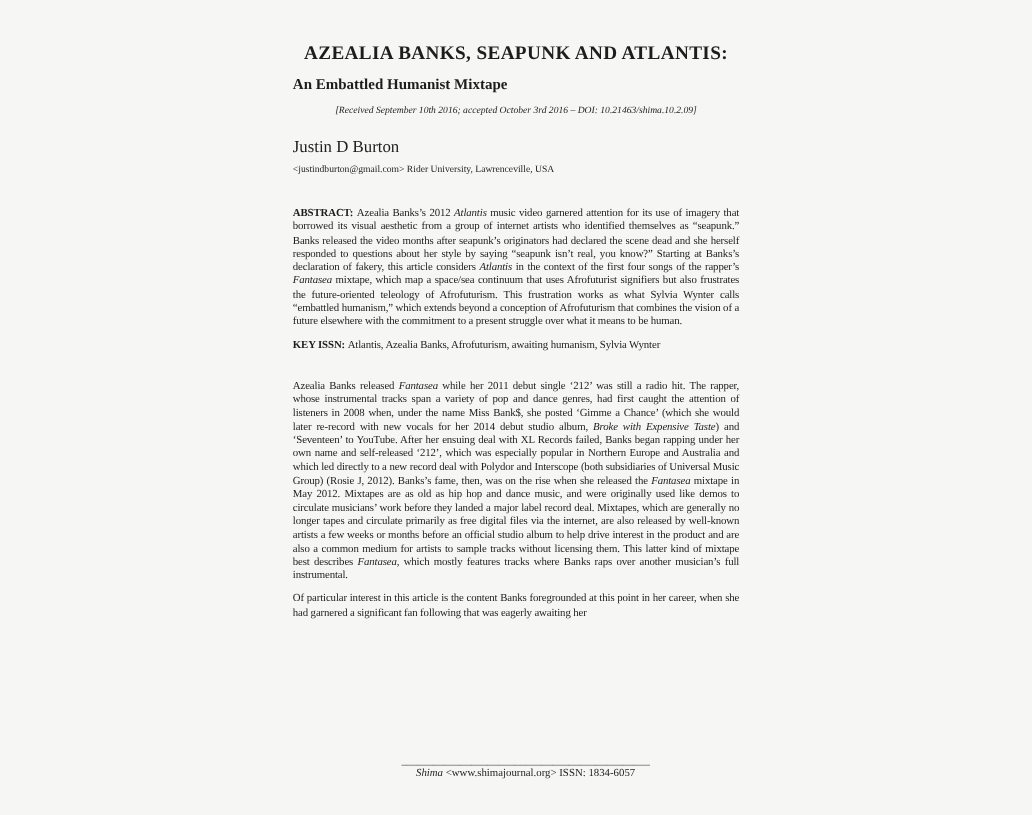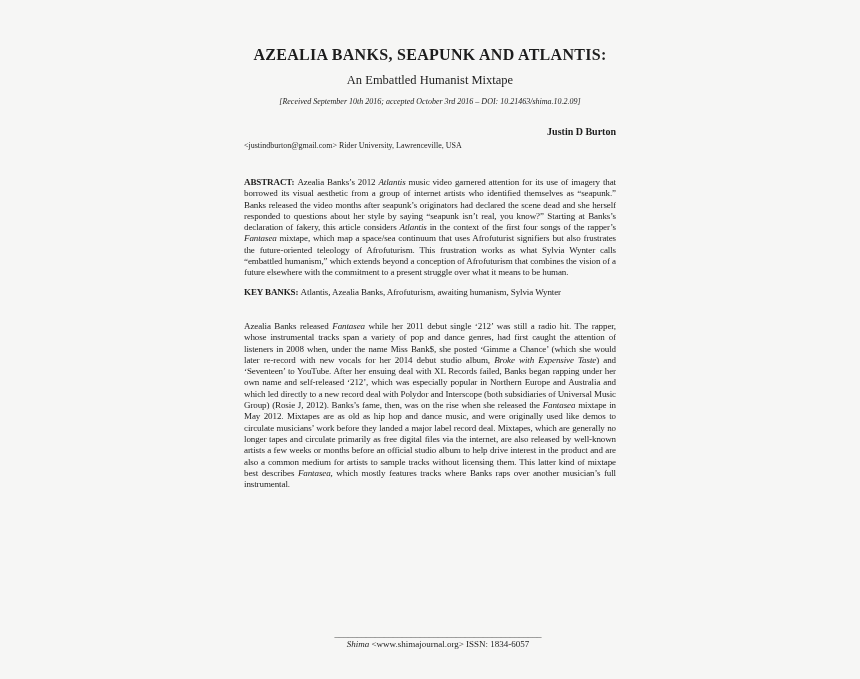--- a/index.html
+++ b/index.html
@@ -11,45 +11,45 @@
     height: 679px;
     background: #f6f6f5;
     overflow: hidden;
     position: relative;
     font-family: "Liberation Serif", serif;
     color: #1d1d1d;
   }
   .page {
     width: 372px;
     margin: 0 auto;
-    padding-top: 46px;
+    padding-top: 36px;
   }
   .title {
     font-size: 16px;
     font-weight: bold;
     text-align: center;
     letter-spacing: 0.3px;
     margin: 0 0 9px 0;
   }
   .subtitle {
     font-size: 12.5px;
-    font-weight: normal;
-    text-align: center;
+    font-weight: bold;
+    text-align: left;
     margin: 0 0 9px 0;
   }
   .received {
     font-size: 8px;
     text-align: center;
     margin: 0 0 20px 0;
     font-style: italic;
   }
   .author {
-    font-size: 10px;
-    font-weight: bold;
-    text-align: right;
+    font-size: 14px;
+    font-weight: normal;
+    text-align: left;
     margin: 0 0 4px 0;
   }
   .contact {
     font-size: 8px;
     text-align: left;
     margin: 0 0 27px 0;
   }
   .body-text {
     font-size: 9px;
     line-height: 11.3px;
@@ -100,24 +100,25 @@
   <h2 class="subtitle">An Embattled Humanist Mixtape</h2>
 
   <div class="received">[Received September 10th 2016; accepted October 3rd 2016 – DOI: 10.21463/shima.10.2.09]</div>
 
   <div class="author">Justin D Burton</div>
 
   <div class="contact">&lt;justindburton@gmail.com&gt; Rider University, Lawrenceville, USA</div>
 
   <p class="body-text"><span style="font-weight: bold;">ABSTRACT: </span><span>Azealia Banks’s 2012 </span><i>Atlantis</i><span> music video garnered attention for its use of imagery that borrowed its visual aesthetic from a group of internet artists who identified themselves as “seapunk.” Banks released the video months after seapunk’s originators had declared the scene dead and she herself responded to questions about her style by saying “seapunk isn’t real, you know?” Starting at Banks’s declaration of fakery, this article considers </span><i>Atlantis</i><span> in the context of the first four songs of the rapper’s </span><i>Fantasea</i><span> mixtape, which map a space/sea continuum that uses Afrofuturist signifiers but also frustrates the future-oriented teleology of Afrofuturism. This frustration works as what Sylvia Wynter calls “embattled humanism,” which extends beyond a conception of Afrofuturism that combines the vision of a future elsewhere with the commitment to a present struggle over what it means to be human.</span></p>
 
-  <p class="body-text keywords"><span style="font-weight: bold;">KEY BANKS: </span><span>Atlantis, Azealia Banks, Afrofuturism, awaiting humanism, Sylvia Wynter</span></p>
+  <p class="body-text keywords"><span style="font-weight: bold;">KEY ISSN: </span><span>Atlantis, Azealia Banks, Afrofuturism, awaiting humanism, Sylvia Wynter</span></p>
 
 
   <p class="body-text"><span>Azealia Banks released </span><i>Fantasea</i><span> while her 2011 debut single ‘212’ was still a radio hit. The rapper, whose instrumental tracks span a variety of pop and dance genres, had first caught the attention of listeners in 2008 when, under the name Miss Bank$, she posted ‘Gimme a Chance’ (which she would later re-record with new vocals for her 2014 debut studio album, </span><i>Broke with Expensive Taste</i><span>) and ‘Seventeen’ to YouTube. After her ensuing deal with XL Records failed, Banks began rapping under her own name and self-released ‘212’, which was especially popular in Northern Europe and Australia and which led directly to a new record deal with Polydor and Interscope (both subsidiaries of Universal Music Group) (Rosie J, 2012). Banks’s fame, then, was on the rise when she released the </span><i>Fantasea</i><span> mixtape in May 2012. Mixtapes are as old as hip hop and dance music, and were originally used like demos to circulate musicians’ work before they landed a major label record deal. Mixtapes, which are generally no longer tapes and circulate primarily as free digital files via the internet, are also released by well-known artists a few weeks or months before an official studio album to help drive interest in the product and are also a common medium for artists to sample tracks without licensing them. This latter kind of mixtape best describes </span><i>Fantasea</i><span>, which mostly features tracks where Banks raps over another musician’s full instrumental.</span></p>
 
+  <p class="body-text para2">Of particular interest in this article is the content Banks foregrounded at this point in her career, when she had garnered a significant fan following that was eagerly awaiting her</p>
 
 </div>
 
 <div class="footer">
   <div class="footer-rule">______________________________________________</div>
   <div class="footer-line"><i>Shima</i><span> &lt;www.shimajournal.org&gt; ISSN: 1834-6057</span></div>
 </div>
 
 </body></html>

